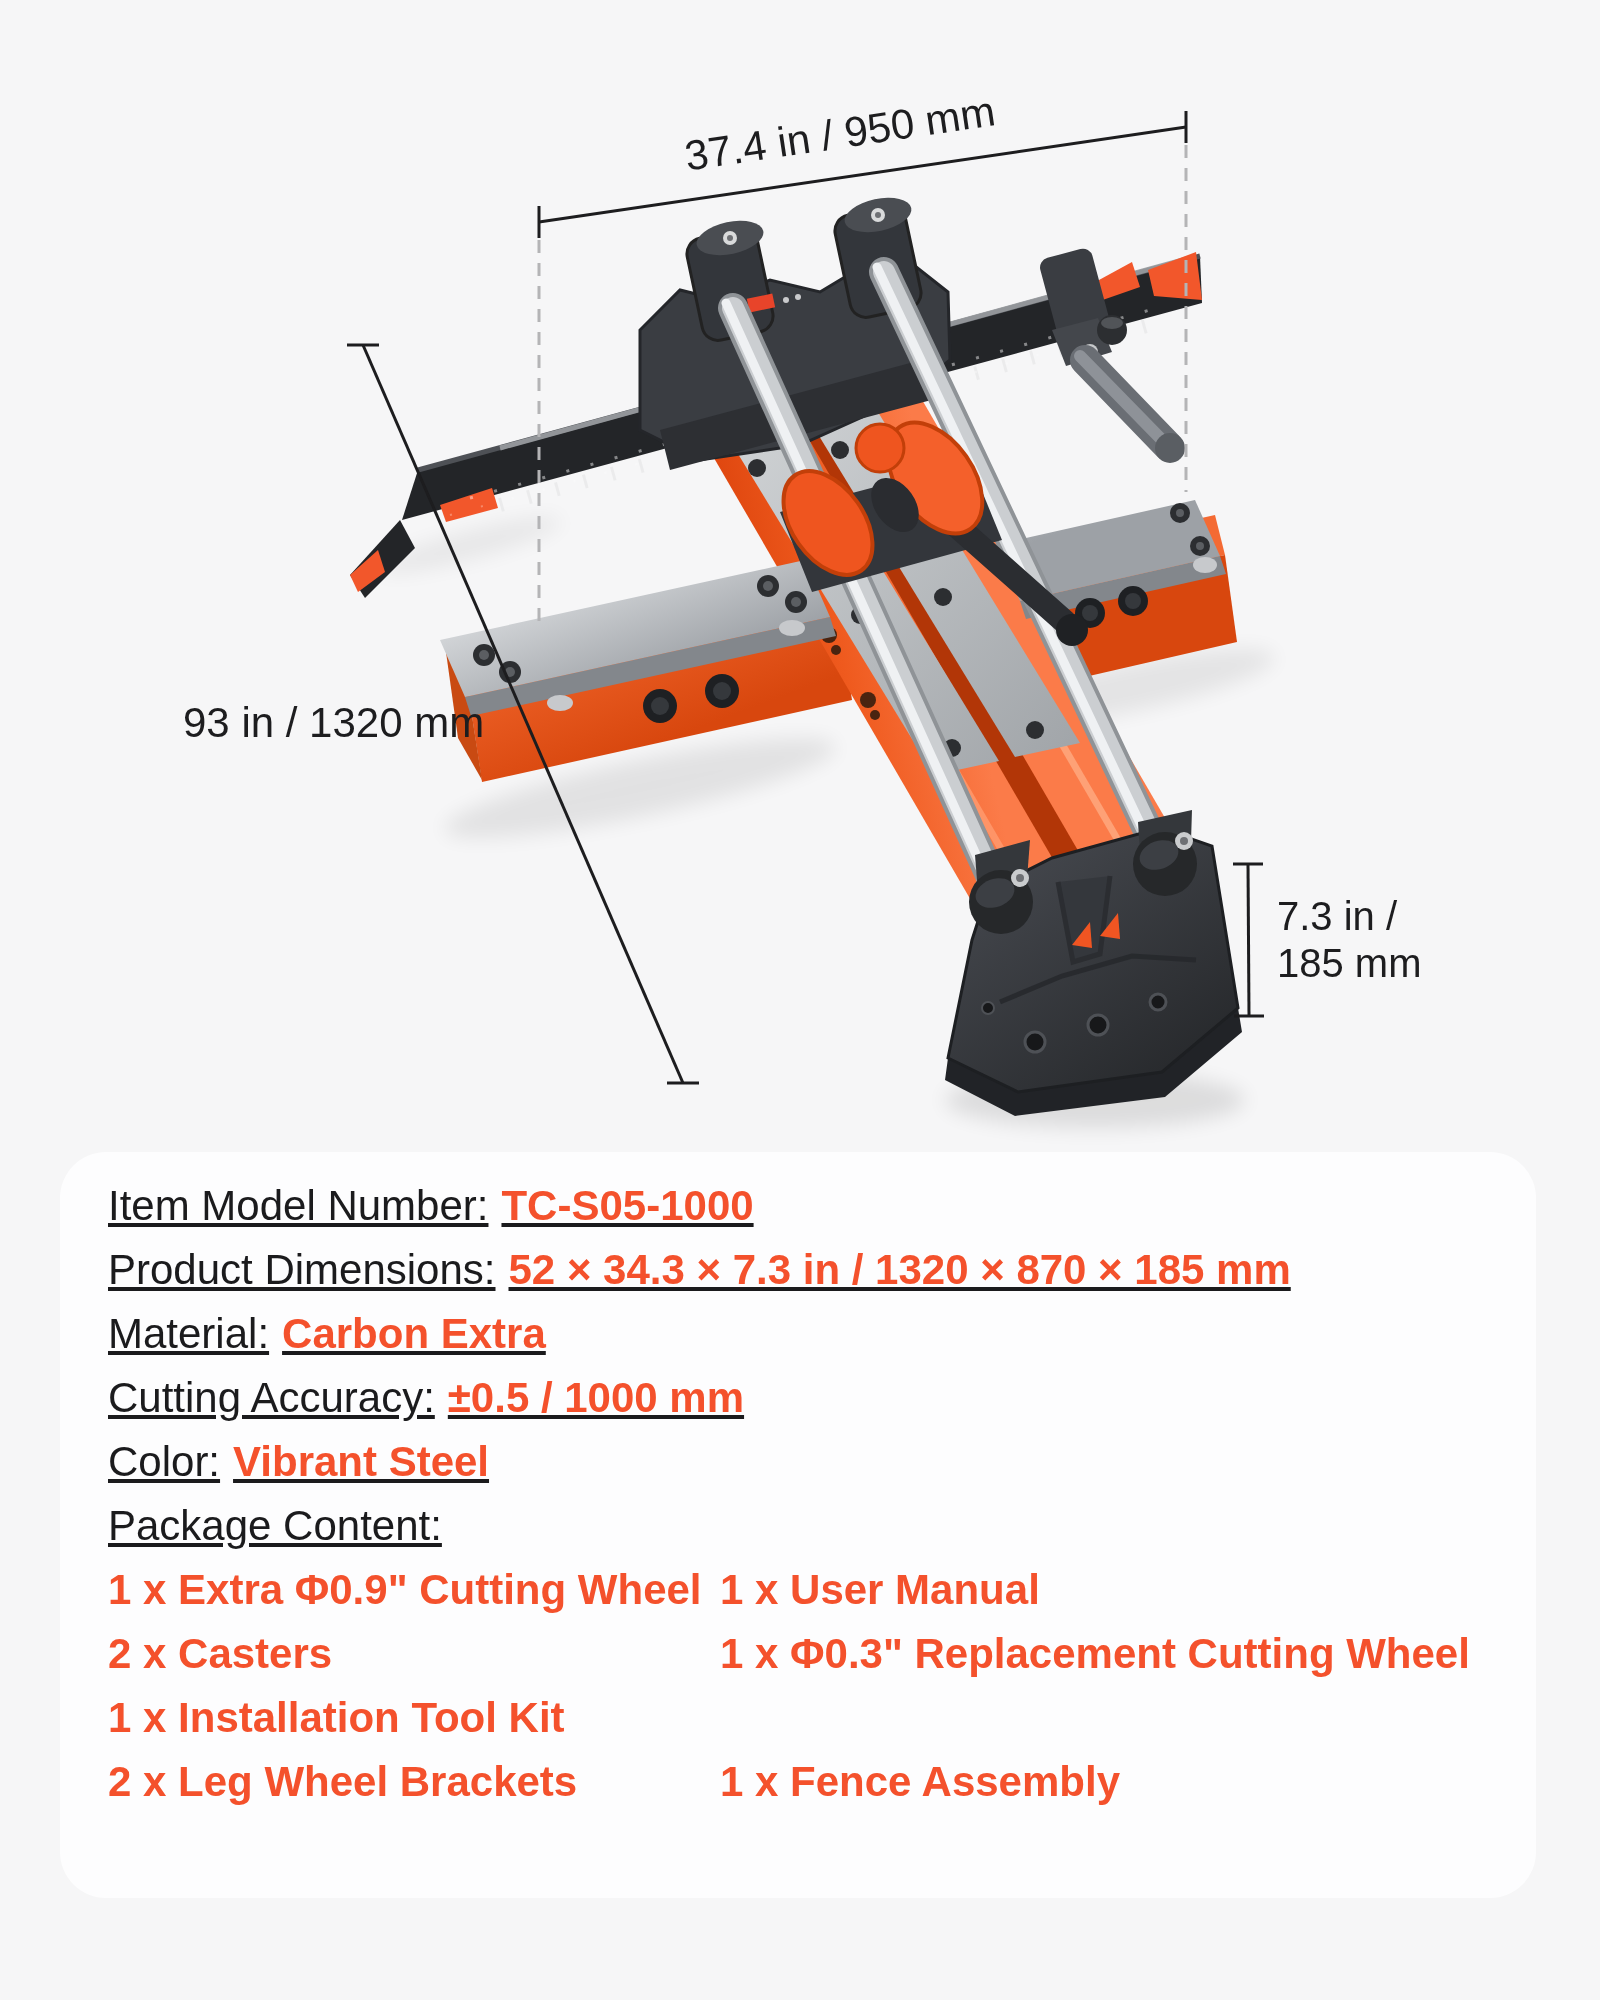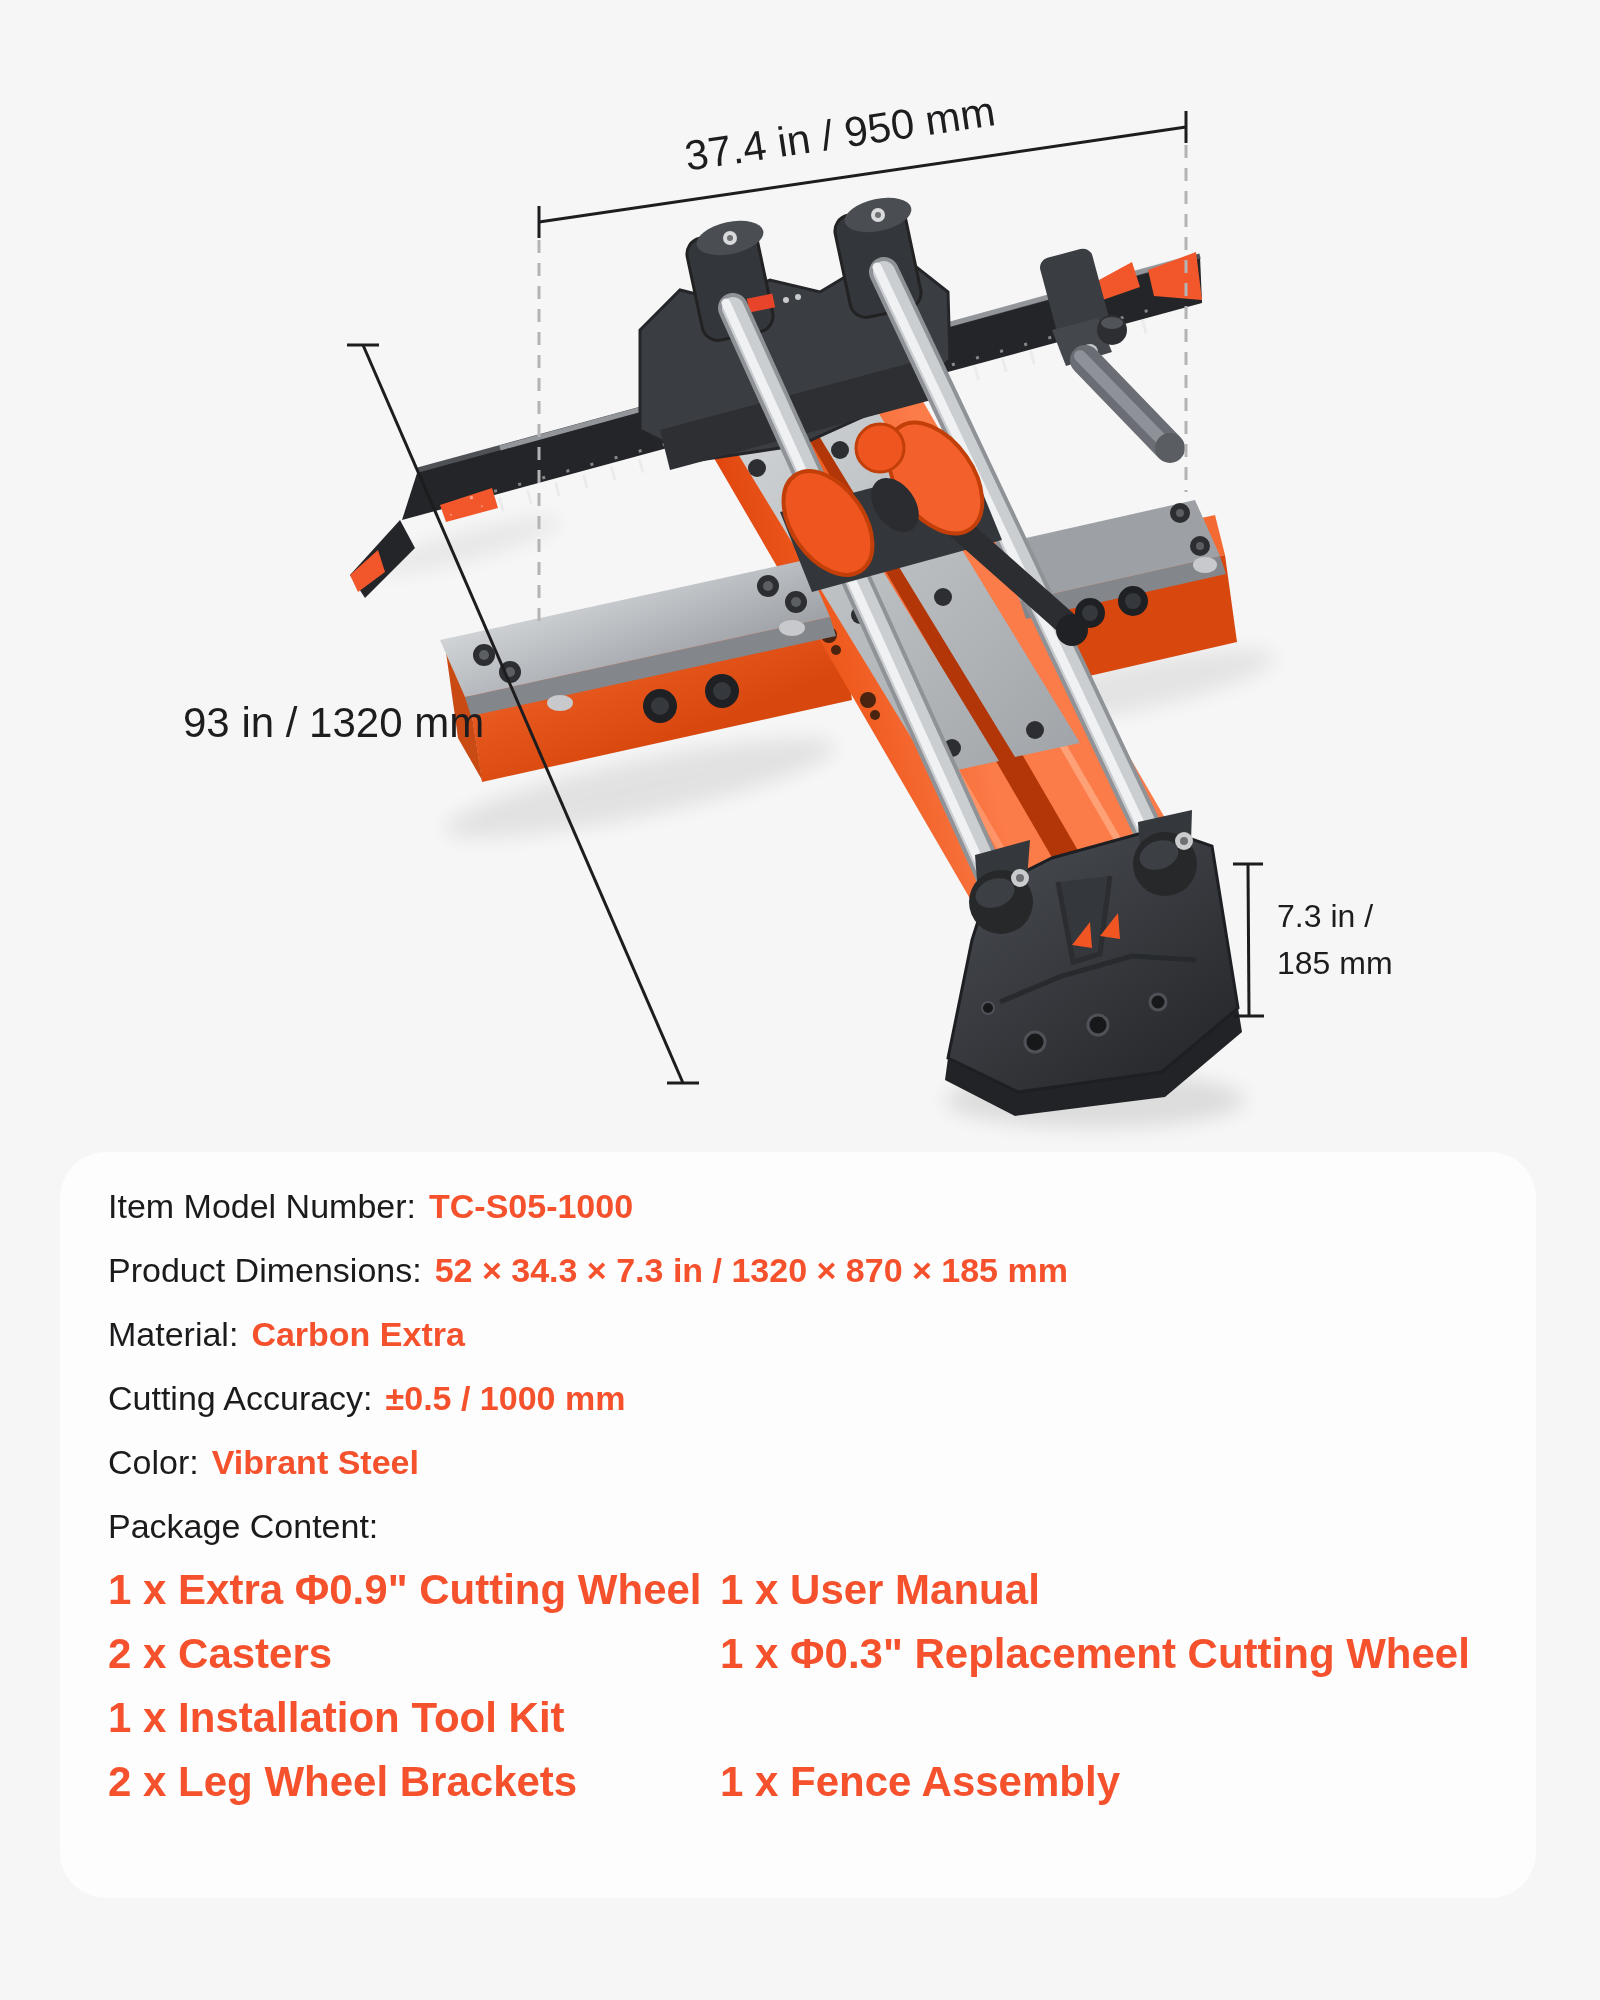--- a/index.html
+++ b/index.html
@@ -3,25 +3,25 @@
 <meta charset="utf-8">
 <style>
   html,body{margin:0;padding:0;background:var(--page-bg,#f6f6f7);}
   .stage{position:relative;width:1600px;height:2000px;overflow:hidden;
          background:var(--page-bg,#f6f6f7);
          font-family:"Liberation Sans",sans-serif;}
   svg{position:absolute;left:0;top:0;}
   .dim-label{position:absolute;color:#1d1d1f;font-size:42px;white-space:nowrap;}
   #dim-top{left:555px;top:110px;width:570px;text-align:center;transform:rotate(-8.4deg);}
   #dim-left{left:183px;top:699px;}
-  #dim-right{left:1277px;top:893px;font-size:32px;line-height:47px;}
+  #dim-right{left:1277px;top:893px;font-size:40px;line-height:47px;}
   .panel{position:absolute;left:60px;top:1152px;width:1476px;height:746px;
          background:var(--panel-bg,#fdfdfe);border-radius:46px;
          padding:22px 40px 0 48px;box-sizing:border-box;}
-  .spec-row{font-size:34px;line-height:64px;color:#1b1b1d;white-space:nowrap;}
+  .spec-row{font-size:42px;line-height:64px;color:#1b1b1d;white-space:nowrap;text-decoration:underline;}
   .spec-value{color:var(--accent,#f4512c);font-weight:700;margin-left:13px;}
   .pkg-row{display:flex;font-size:42px;line-height:64px;font-weight:700;
            color:var(--accent,#f4512c);white-space:nowrap;}
   .pkg-col1{flex:0 0 612px;width:612px;overflow:visible;}
 </style>
 </head>
 <body>
 
 <div class="stage">
 

